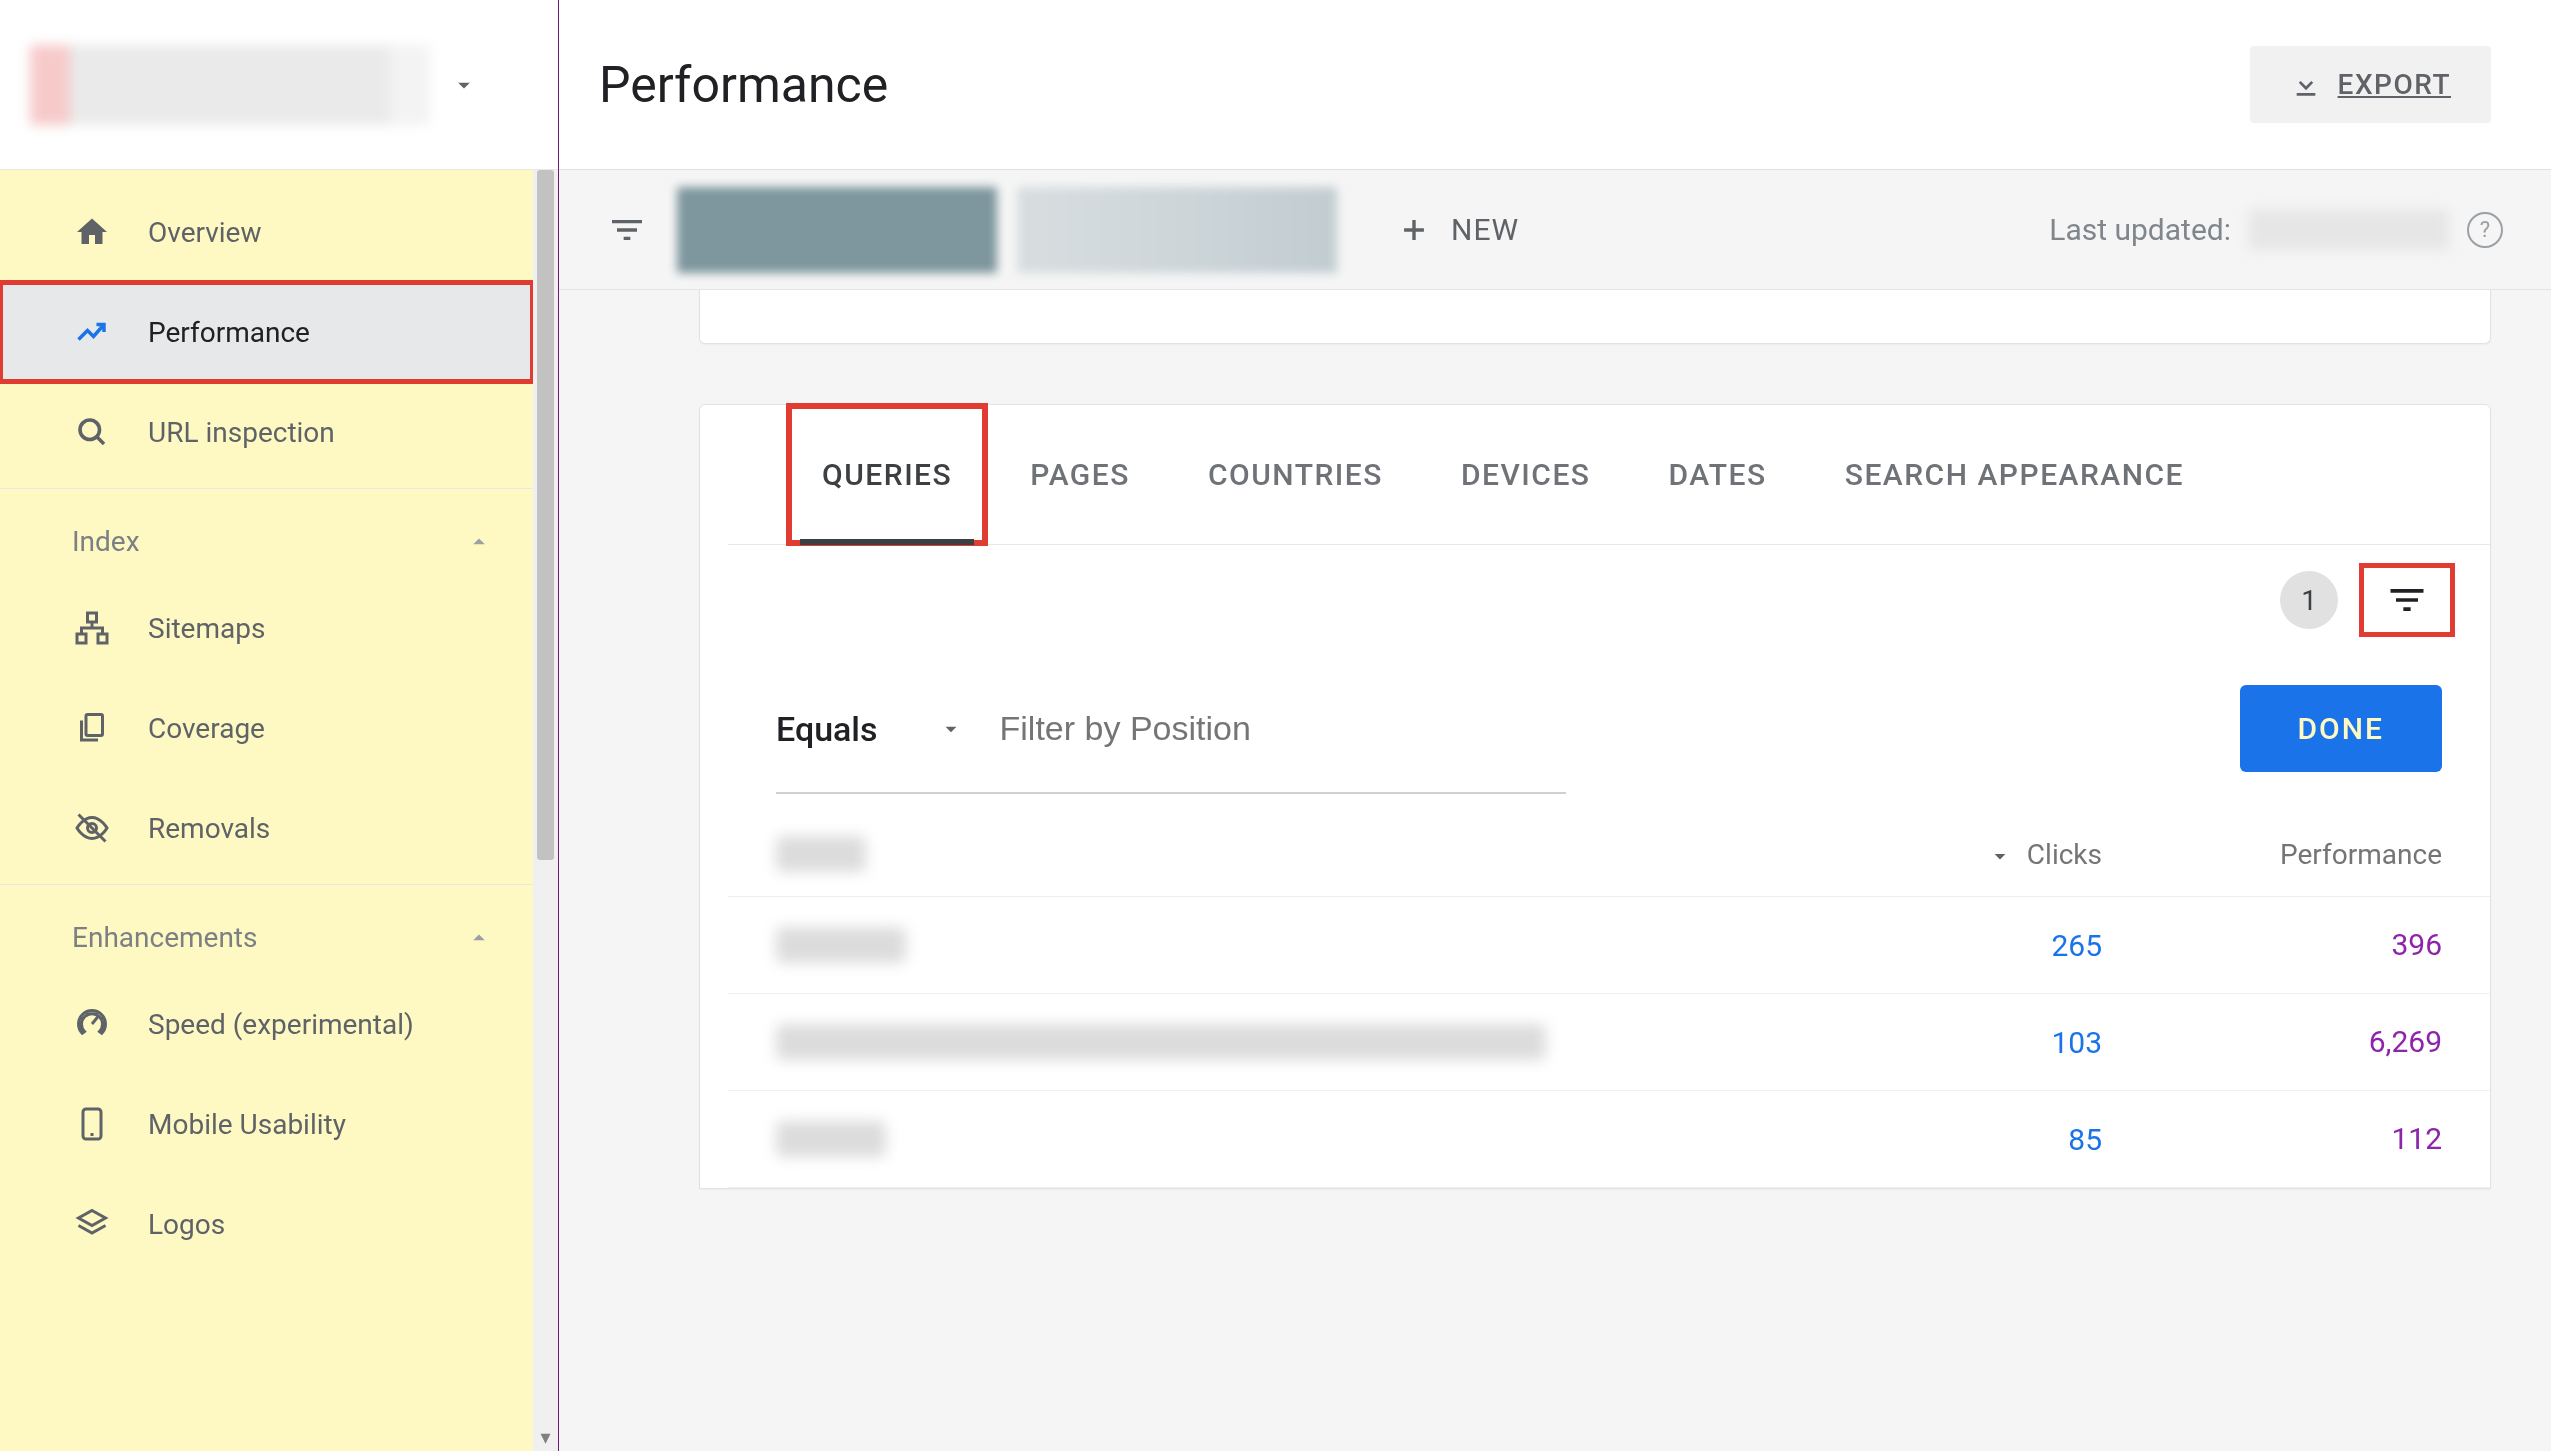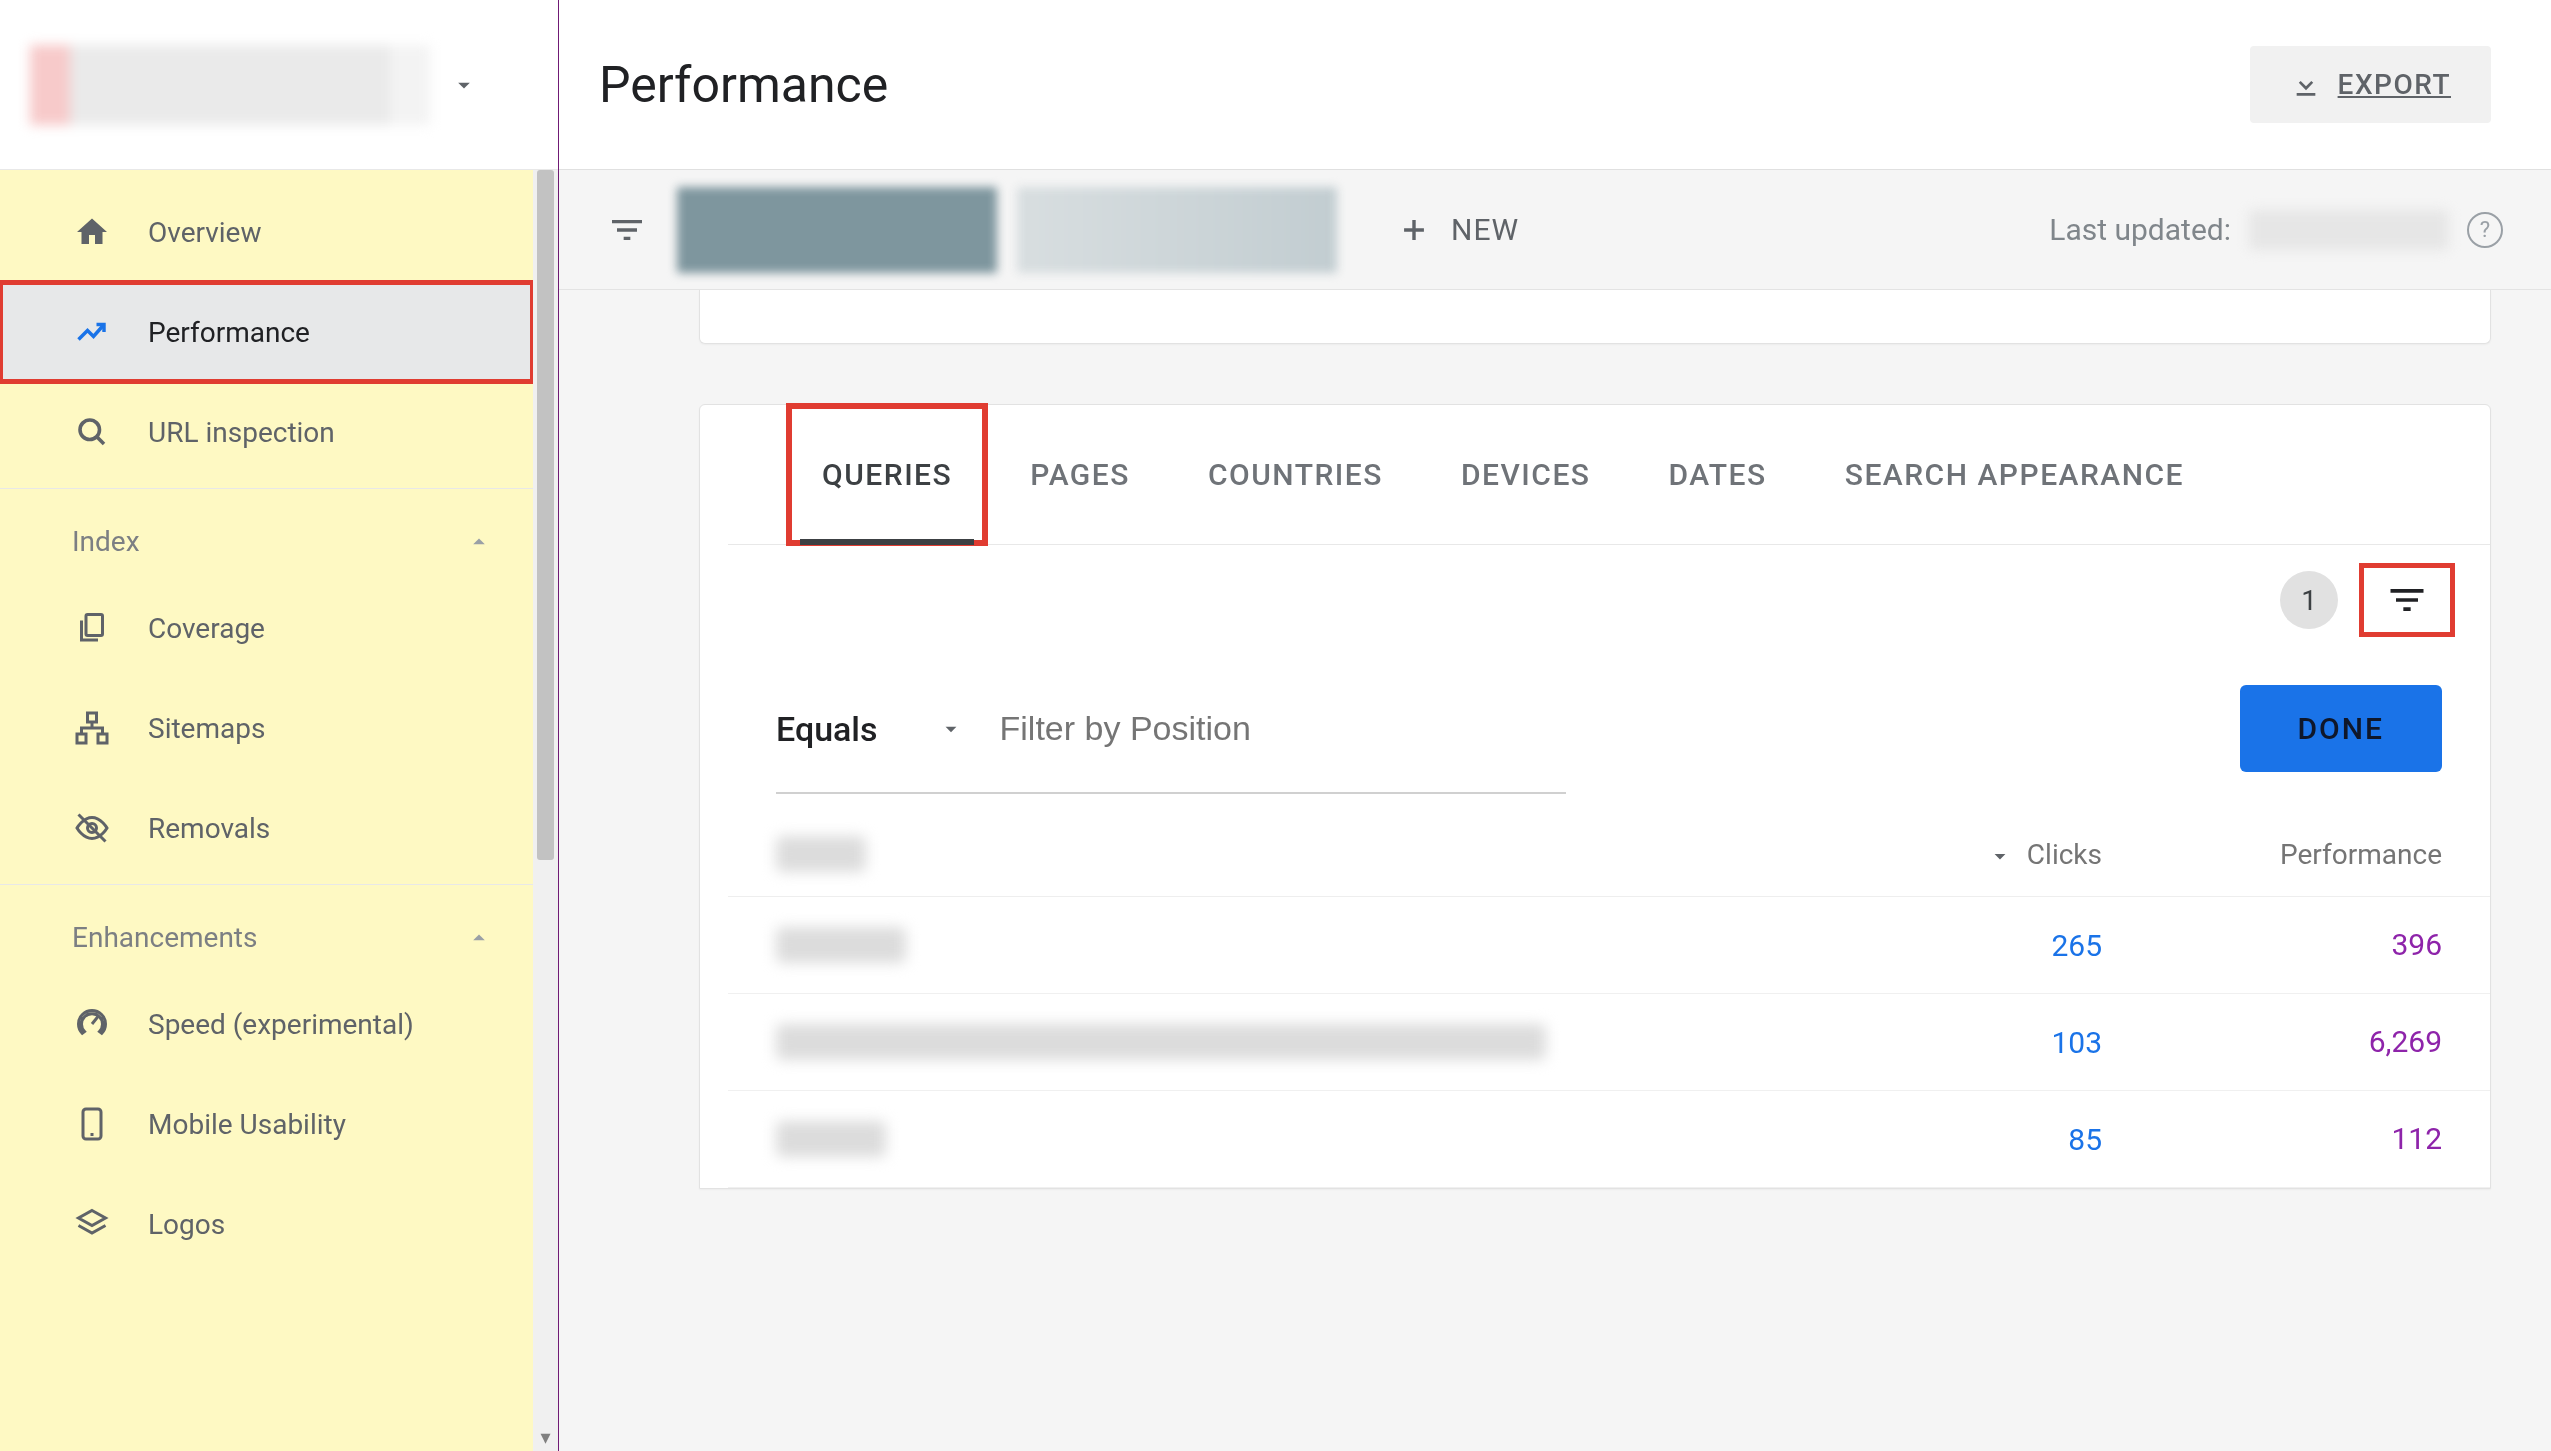--- a/index.html
+++ b/index.html
@@ -42,21 +42,21 @@
   .tab { padding: 0 34px; height: 100%; display:flex; align-items:center; color:#6f7378; font-size:30px; letter-spacing:1.5px; font-weight:500; position:relative; }
   .tab.active { color:#3c4043; }
   .tab.active::after { content:""; position:absolute; left:12px; right:12px; bottom:-1px; height:6px; background:#3c4043; }
   .tab.red-box { outline:6px solid #e03c31; outline-offset:-4px; }
   .filter-row-top { height: 110px; display:flex; align-items:center; justify-content:flex-end; padding: 0 40px; gap: 26px; }
   .filter-count { width:58px; height:58px; border-radius:50%; background:#e1e1e1; color:#3c4043; display:flex; align-items:center; justify-content:center; font-size:28px; }
   .filter-icon-box { width:86px; height:64px; display:flex; align-items:center; justify-content:center; outline:5px solid #e03c31; }
   .filter-row { display:flex; padding: 30px 48px 20px 48px; gap:28px; }
   .equals-drop { display:flex; align-items:center; gap:60px; color:#202124; font-size:34px; font-weight:500; }
   .position-input { flex:1; border:none; font-size:34px; color:#9aa0a6; padding:12px 8px; border-bottom:1px solid transparent; outline:none; }
-  .done-btn { background:#1a73e8; color:#0f172a; font-size:30px; letter-spacing:2px; font-weight:500; padding: 26px 58px; border-radius:6px; }
+  .done-btn { background:#1a73e8; color:#fef9c3; font-size:30px; letter-spacing:2px; font-weight:500; padding: 26px 58px; border-radius:6px; }
   .equals-underline { height:2px; background:#d0d0d0; margin: 0 48px 0 48px; width: 790px; }
   .table { margin-top: 18px; }
   .thead { display:flex; padding: 24px 48px; color:#757575; font-size:28px; border-bottom:1px solid #eee; align-items:center; }
   .col-q { flex:1; }
   .col-c { width: 320px; text-align:right; display:flex; justify-content:flex-end; align-items:center; gap:14px; }
   .col-i { width: 340px; text-align:right; }
   .qblur { height: 36px; background:#dcdcdc; filter: blur(7px); border-radius:6px; }
   .trow { display:flex; padding: 30px 48px; border-bottom:1px solid #f0f0f0; font-size:30px; }
   .trow .col-c { color:#1a73e8; }
   .trow .col-i { color:#8e24aa; }
@@ -115,37 +115,37 @@
           <span>
               <svg width="28" height="28" viewBox="0 0 24 24" fill="#9aa0a6">
                 <path d="M7 14l5-5 5 5z"></path>
               </svg>
             </span>
         </div>
 
         <div class="nav-item">
           <span class="icon">
               <svg width="36" height="36" viewBox="0 0 24 24" fill="none" stroke="#5f6368" stroke-width="2">
-                <rect x="8" y="3" width="11" height="14" rx="1"></rect>
-                <path d="M5 7v13h11"></path>
-              </svg>
-            </span>
-          <span>Coverage</span>
-        </div>
-
-        <div class="nav-item">
-          <span class="icon">
-              <svg width="36" height="36" viewBox="0 0 24 24" fill="none" stroke="#5f6368" stroke-width="2">
                 <rect x="9" y="2" width="6" height="6"></rect>
                 <rect x="2" y="16" width="6" height="6"></rect>
                 <rect x="16" y="16" width="6" height="6"></rect>
                 <path d="M12 8v4M12 12H5v4M12 12h7v4"></path>
               </svg>
             </span>
           <span>Sitemaps</span>
+        </div>
+
+        <div class="nav-item">
+          <span class="icon">
+              <svg width="36" height="36" viewBox="0 0 24 24" fill="none" stroke="#5f6368" stroke-width="2">
+                <rect x="8" y="3" width="11" height="14" rx="1"></rect>
+                <path d="M5 7v13h11"></path>
+              </svg>
+            </span>
+          <span>Coverage</span>
         </div>
 
         <div class="nav-item">
           <span class="icon">
               <svg width="36" height="36" viewBox="0 0 24 24" fill="none" stroke="#5f6368" stroke-width="2">
                 <path d="M2 12s4-7 10-7 10 7 10 7-4 7-10 7S2 12 2 12z"></path>
                 <circle cx="12" cy="12" r="3"></circle>
                 <path d="M3 3l18 18"></path>
               </svg>
             </span>

